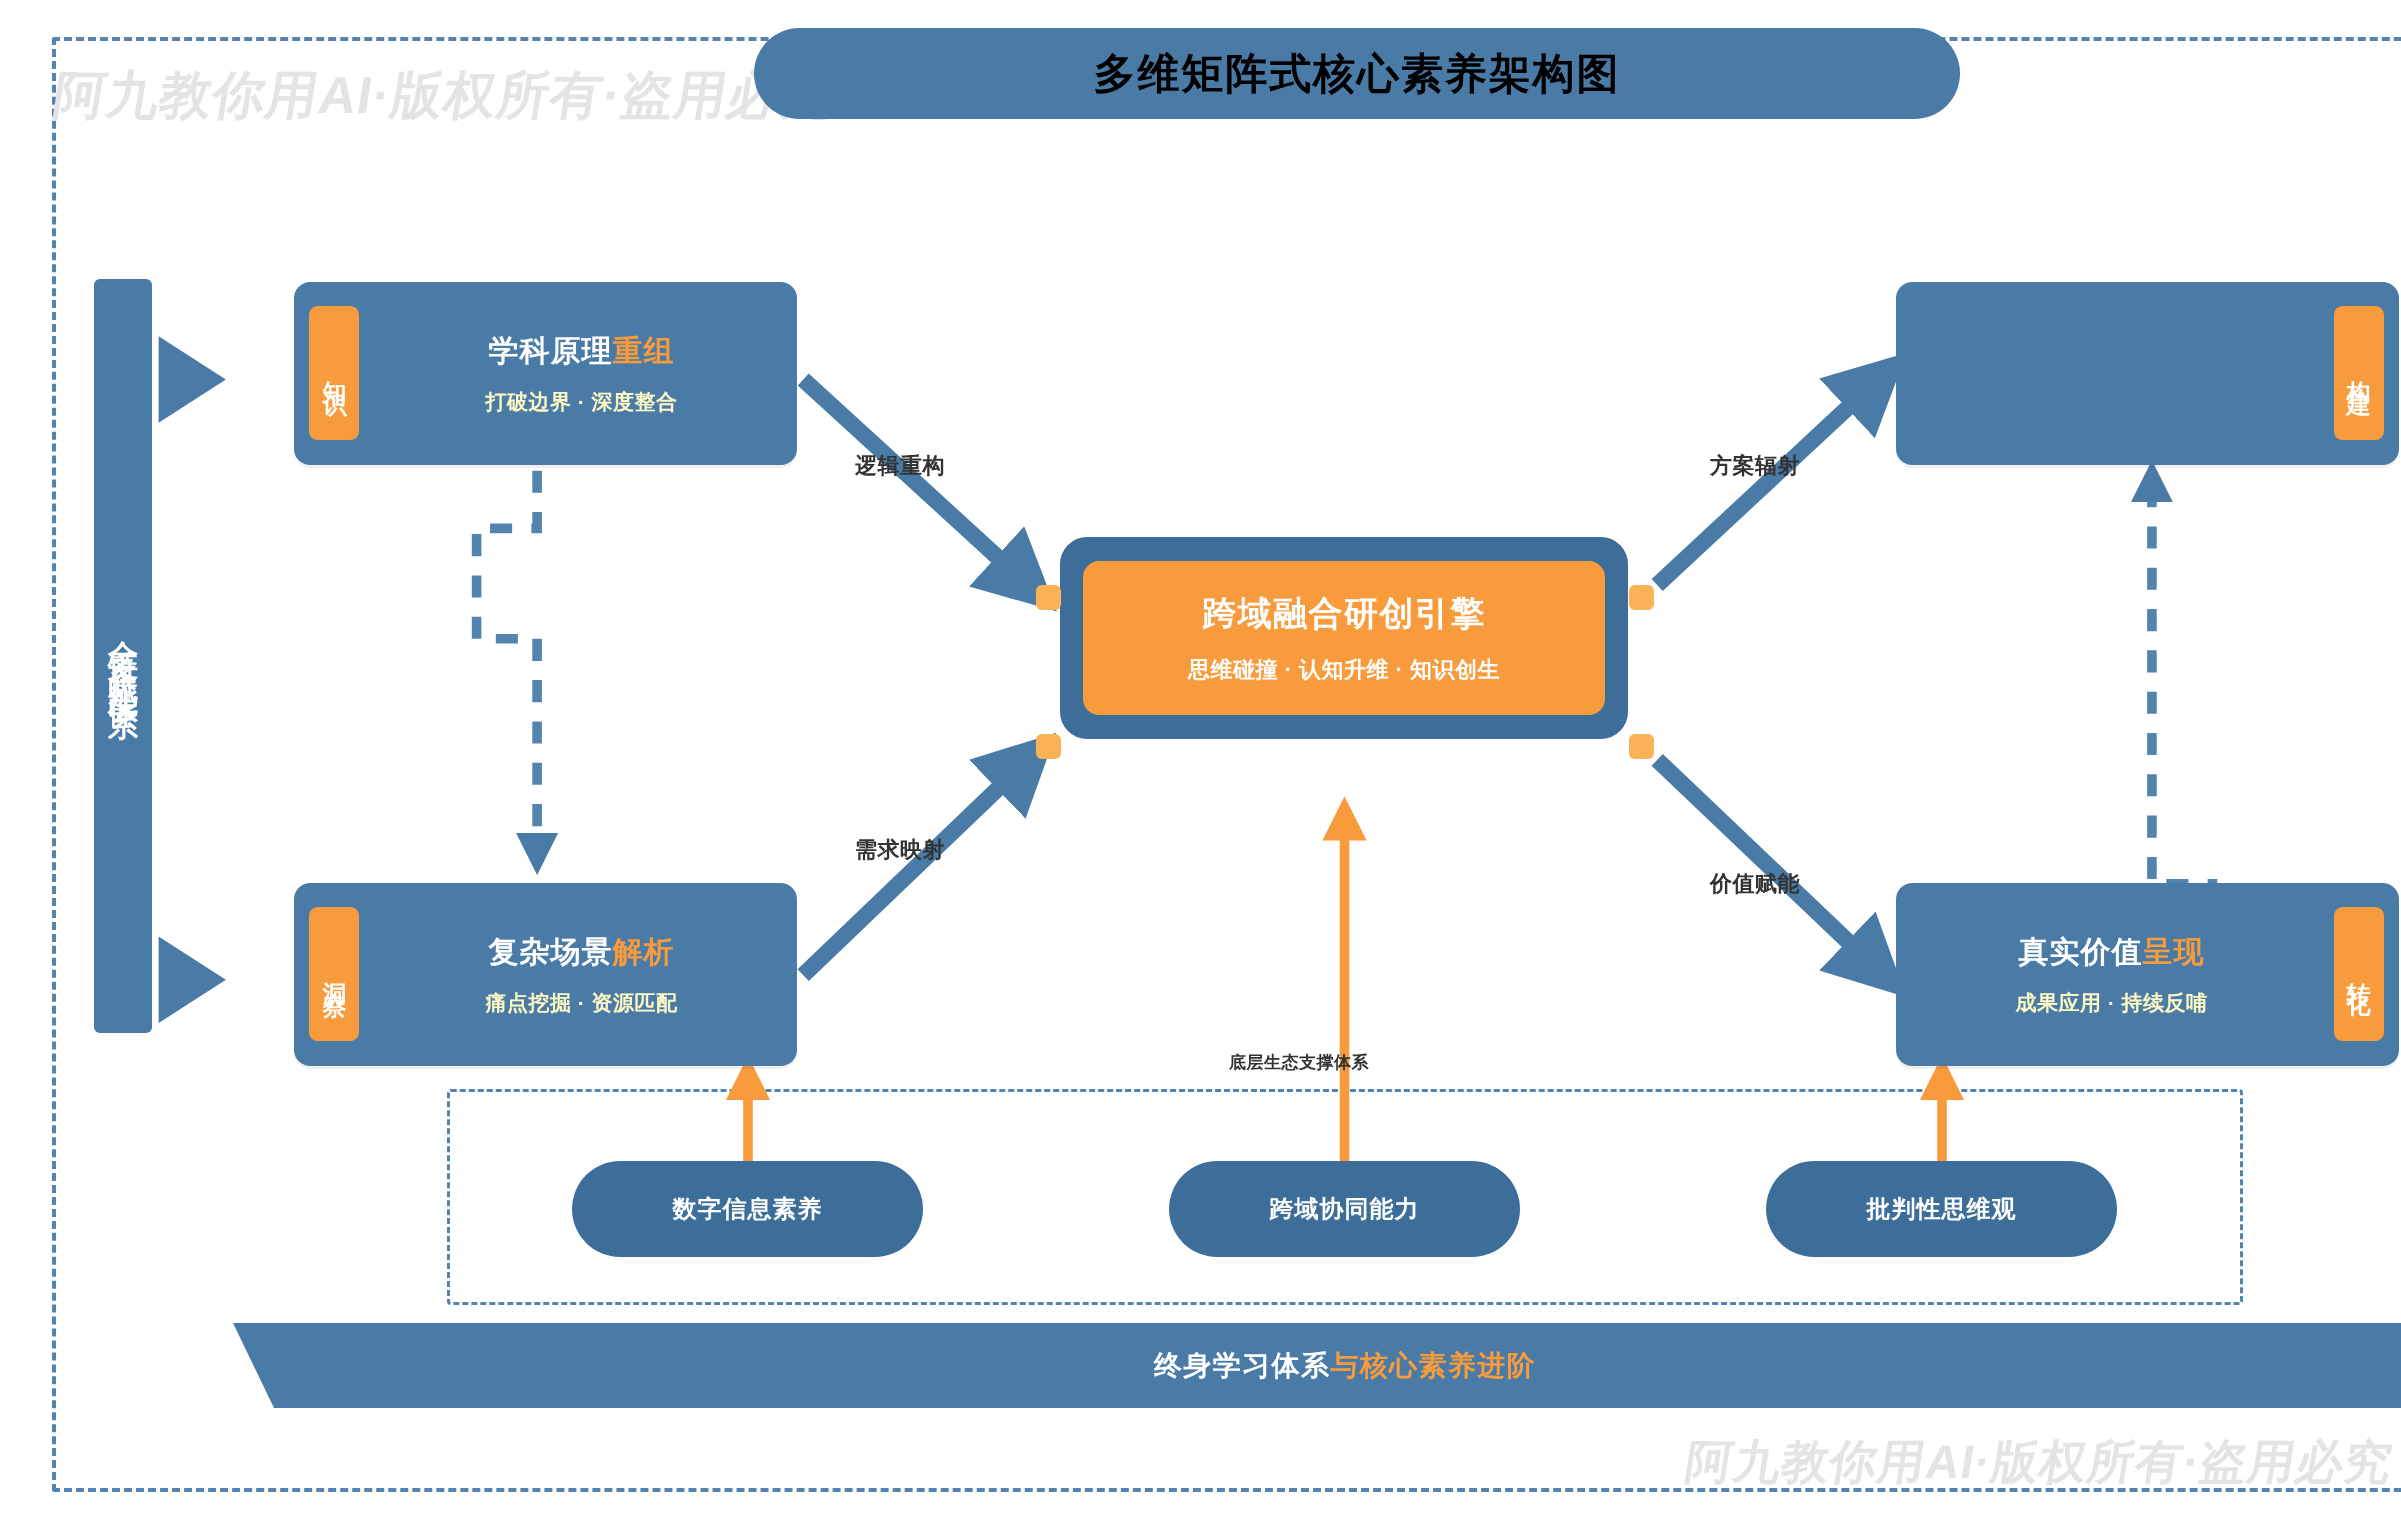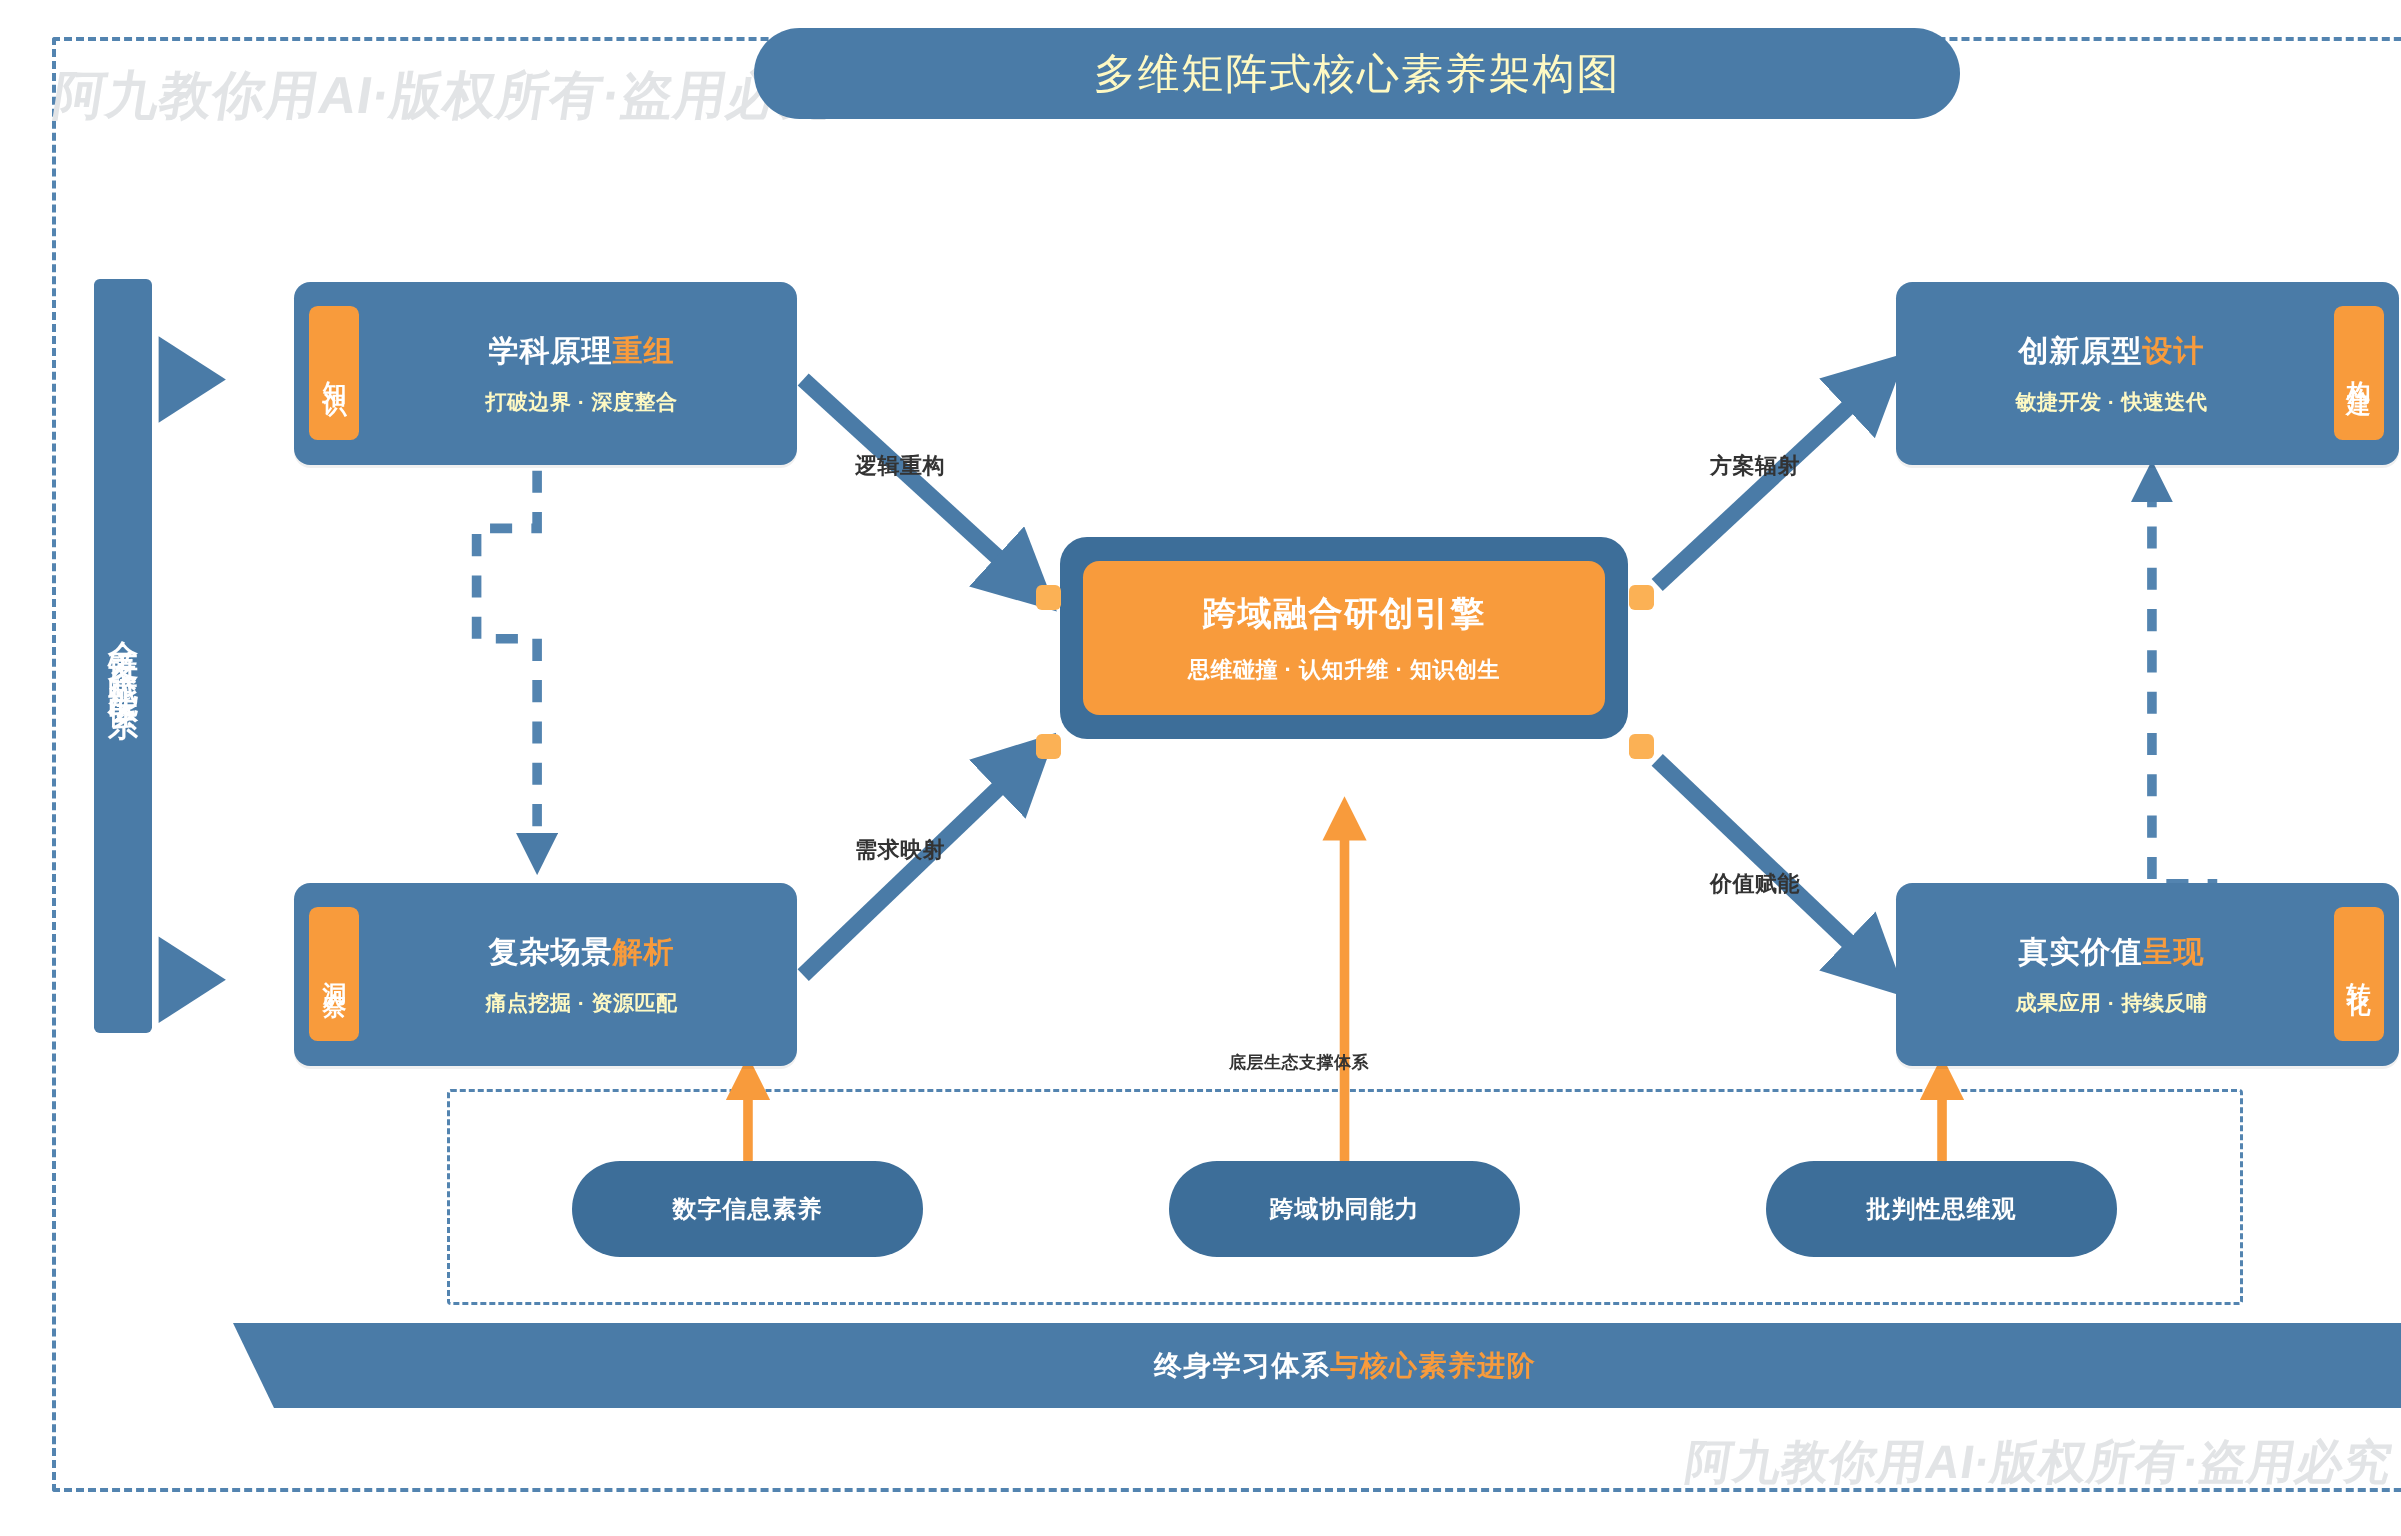--- a/index.html
+++ b/index.html
@@ -24,21 +24,21 @@
     pointer-events:none;
   }
   #wm-top{left:54px;top:61px;font-size:52px;}
   #wm-bottom{left:1686px;top:1431px;font-size:47px;}
 
   
   #title-pill{
     position:absolute;left:754px;top:28px;width:1206px;height:91px;
     background:#4a7ba7;border-radius:46px;
     display:flex;align-items:center;justify-content:center;
-    color:#fef9c3;font-size:42px;font-weight:normal;letter-spacing:1.9px;
+    color:#000000;font-size:42px;font-weight:bold;letter-spacing:1.9px;
     z-index:6;
   }
 
   
   .side-bar{
     position:absolute;width:58px;background:#4a7ba7;border-radius:5.8px;
     display:flex;align-items:center;justify-content:center;
     z-index:4;
   }
   .side-bar .vtext{
@@ -217,24 +217,20 @@
     <div class="box-body">
       <div class="box-title"><span>复杂场景</span><span class="hl">解析</span></div>
       <div class="box-sub">痛点挖掘 · 资源匹配</div>
     </div>
   </div>
 
   <div class="stage-box" id="box-prototype">
     <div class="badge">
       <span class="btext">构建</span>
     </div>
-    <div class="box-body">
-      <div class="box-title"><span>创新原型</span><span class="hl">设计</span></div>
-      <div class="box-sub">敏捷开发 · 快速迭代</div>
-    </div>
   </div>
 
   <div class="stage-box" id="box-value">
     <div class="badge">
       <span class="btext">转化</span>
     </div>
     <div class="box-body">
       <div class="box-title"><span>真实价值</span><span class="hl">呈现</span></div>
       <div class="box-sub">成果应用 · 持续反哺</div>
     </div>

